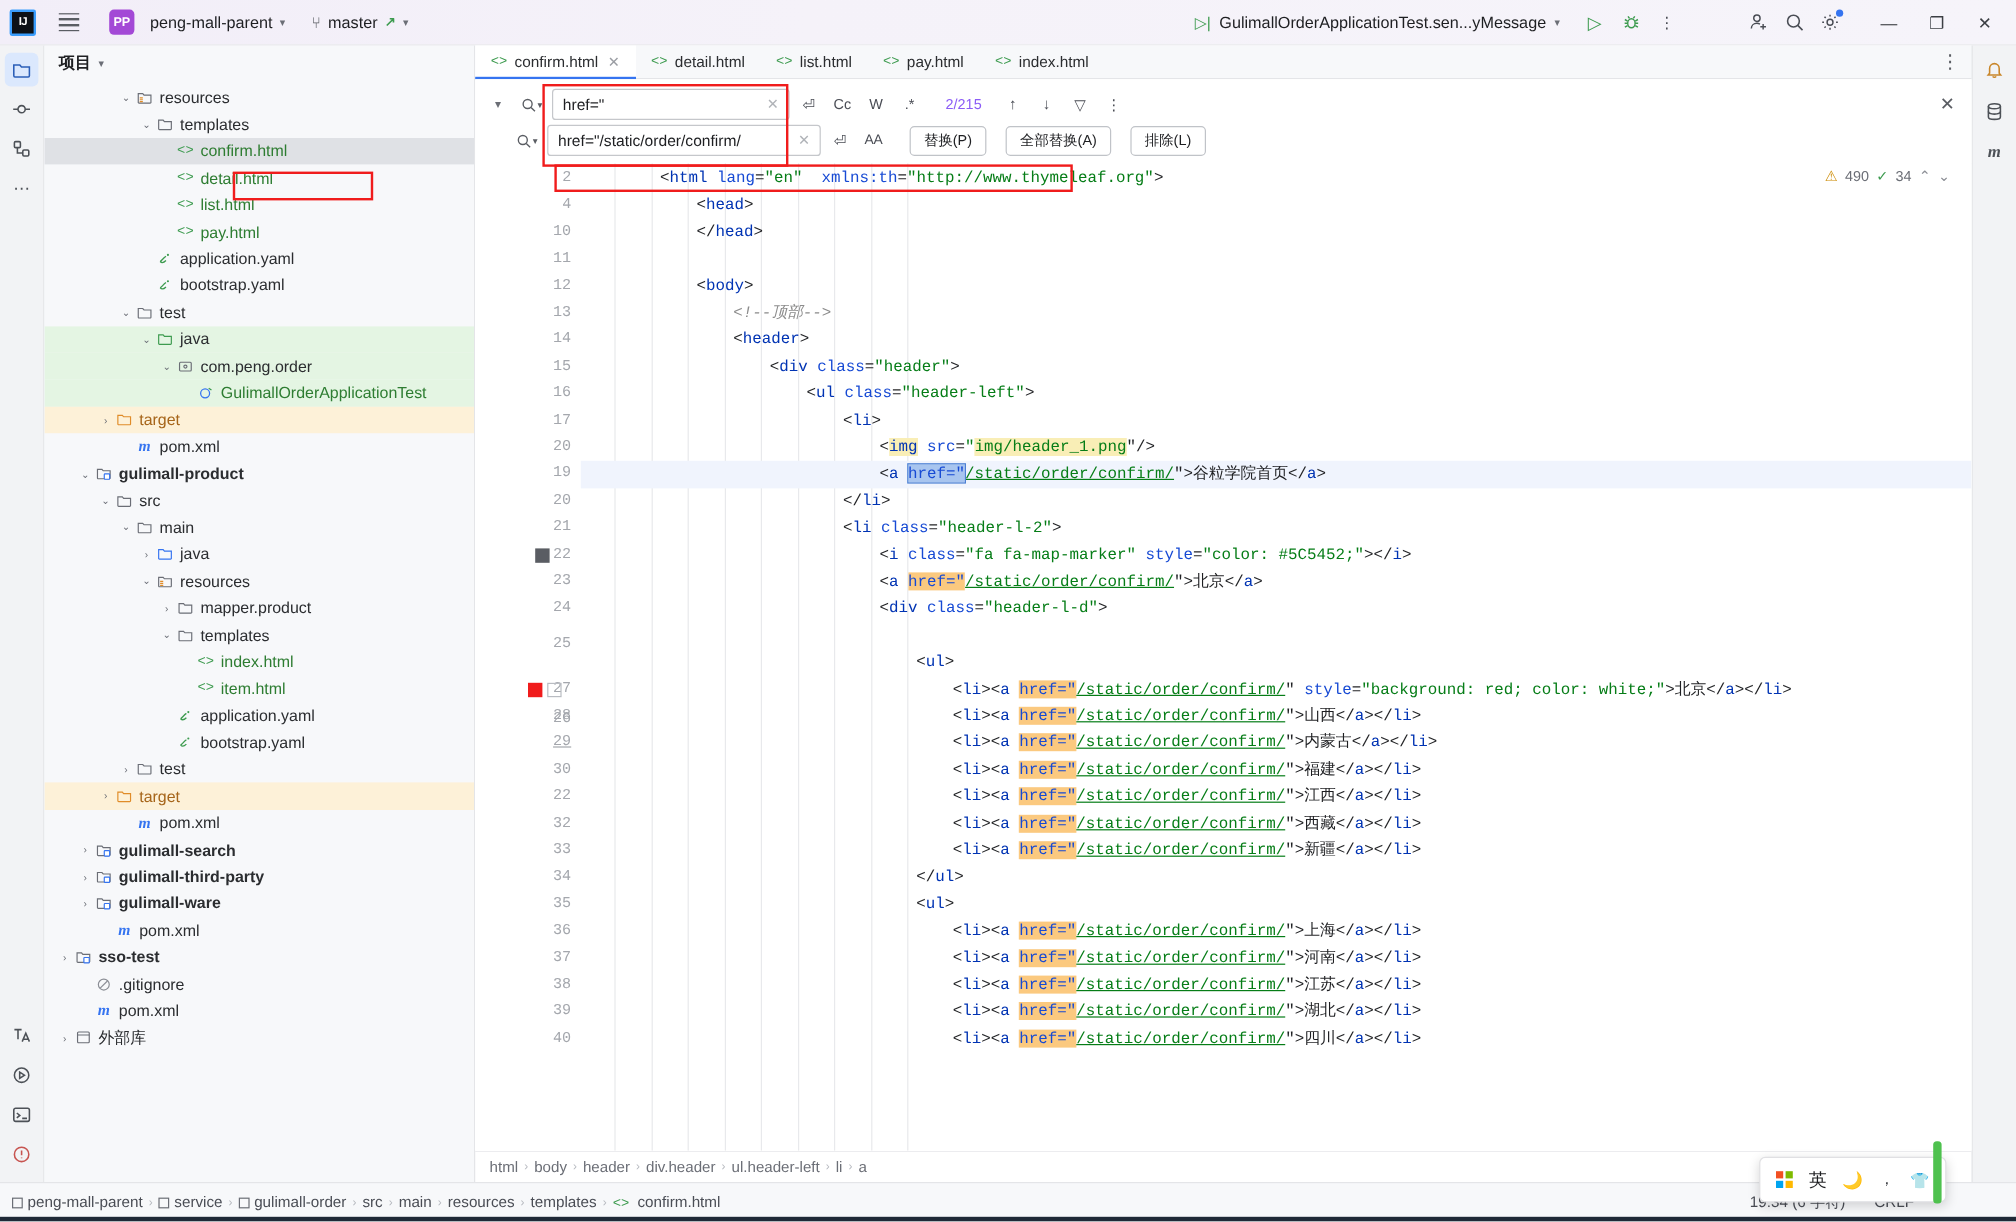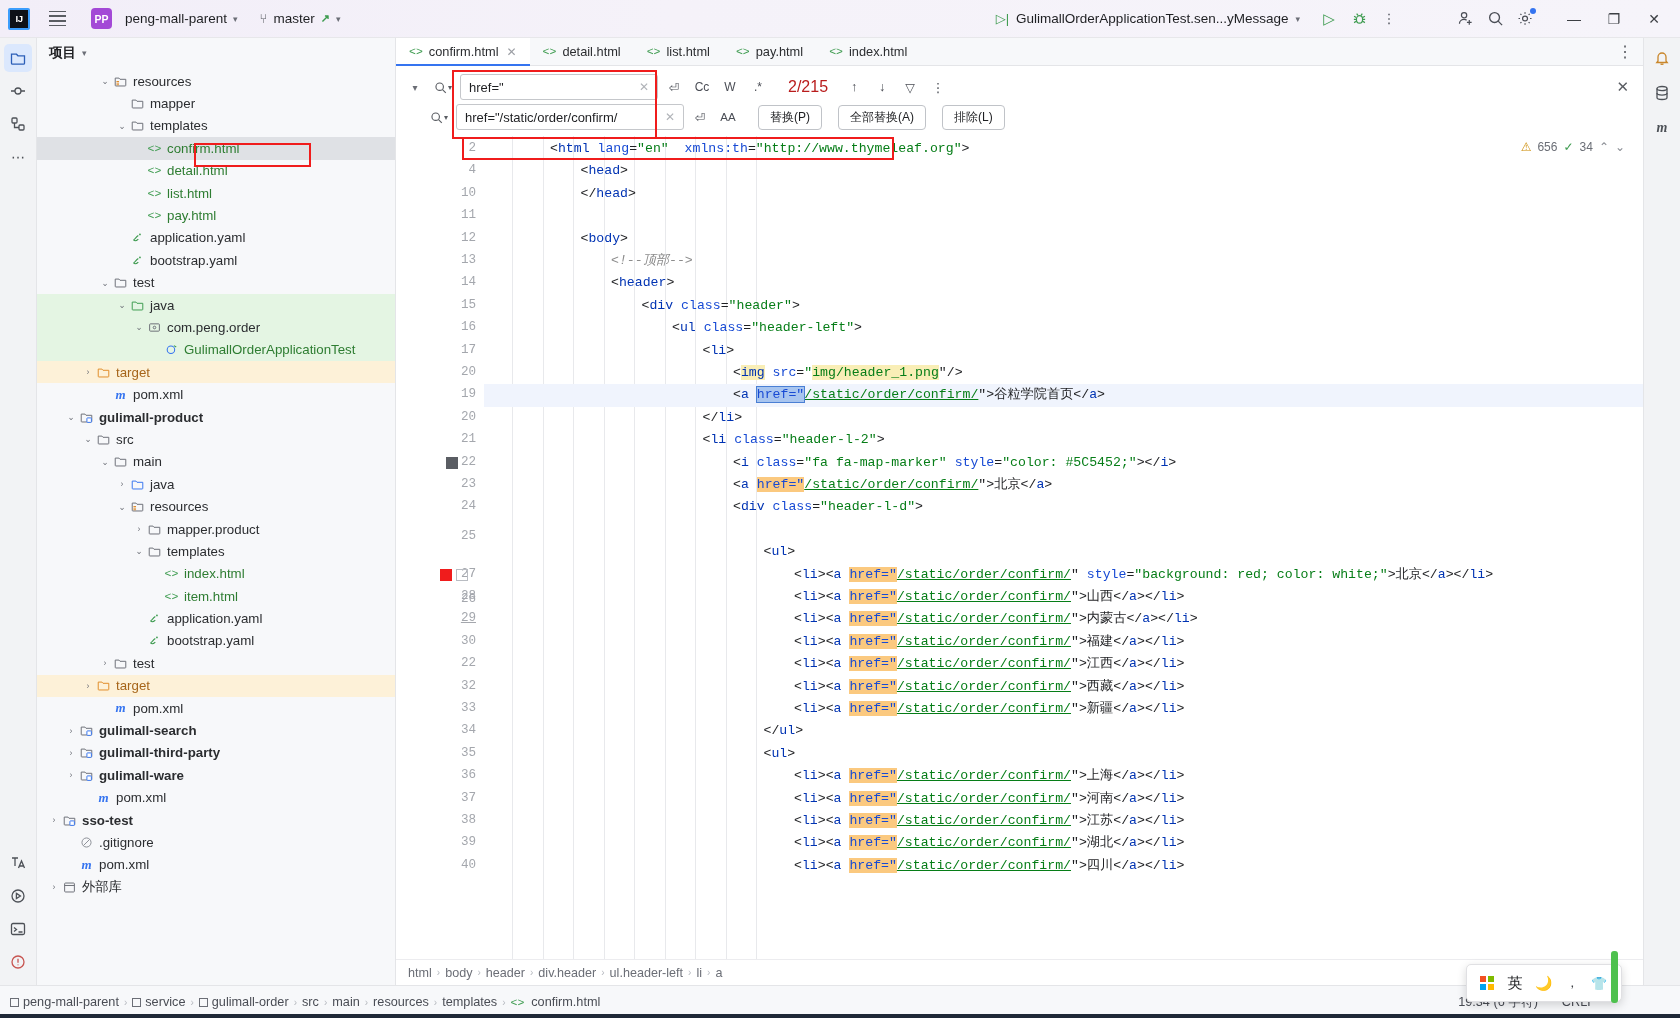--- a/index.html
+++ b/index.html
@@ -95,21 +95,21 @@
   .srch-ico { width:26px; display:flex;align-items:center;justify-content:center;color:#5a5d63;font-size:12px;cursor:pointer;}
   .fld {
     height:26px; border:1px solid #c5c7cb; border-radius:3px; background:#fff;
     display:flex; align-items:center; padding:0 4px 0 8px; font-size:13px; color:#1e1f22;
   }
   .fld.f1 { width:198px; }
   .fld.f2 { width:228px; }
   .fld .val { flex:1; }
   .fld .clr { color:#b0b3b8; padding:0 4px; cursor:pointer; font-size:12px;}
   .fico { width:24px;height:24px;display:flex;align-items:center;justify-content:center;border-radius:4px;cursor:pointer;color:#4a4d55;font-size:12.5px;}
-  .count { font-size:16px; color:#b91c1c; margin:0 10px 0 14px; }
+  .count { font-size:12px; color:#8b5cf6; margin:0 10px 0 14px; }
   .btnr { height:25px; border:1px solid #c0c3c8; border-radius:4px; background:#fff; font-size:12px; padding:0 11px; color:#1e1f22; cursor:pointer; display:flex;align-items:center; }
   .close-find { margin-left:auto; margin-right:14px; font-size:15px; color:#5a5d63; cursor:pointer;}
 
   
   .annot { position:absolute; border:2.5px solid #f01c1c; pointer-events:none; z-index:40; }
 
   
   .code-area { flex:1; position:relative; display:flex; min-height:0; overflow:hidden; background:#fff; }
   .gutter { width: 88px; flex:none; background:#fff; position:relative;}
   .codecol { flex:1; position:relative; font-family:"Liberation Mono", monospace; font-size:13.2px; }
@@ -274,30 +274,20 @@
           <div class="row">
             <span style="width: 61px; flex: 0 0 auto;"></span>
             <span class="tw">⌄</span>
             <span class="ic">
               <svg width="13" height="13" viewBox="0 0 16 16" fill="none" stroke="#6b6e76" stroke-width="1.2">
                 <path d="M1.5 3.8h4.6l1.3 1.5h7.1v7.4a.8.8 0 0 1-.8.8H2.3a.8.8 0 0 1-.8-.8z"></path>
                 <path stroke="#e08c28" d="M3 8h3.2M3 10h3.2M3 12h3.2"></path>
               </svg>
             </span>
             <span class="lbl">resources</span>
-          </div>
-          <div class="row">
-            <span style="width: 78px; flex: 0 0 auto;"></span>
-            <span class="tw"></span>
-            <span class="ic">
-              <svg width="13" height="13" viewBox="0 0 16 16" fill="none" stroke="#6b6e76" stroke-width="1.2">
-                <path d="M1.5 3.8h4.6l1.3 1.5h7.1v7.4a.8.8 0 0 1-.8.8H2.3a.8.8 0 0 1-.8-.8z"></path>
-              </svg>
-            </span>
-            <span class="lbl">mapper</span>
           </div>
           <div class="row">
             <span style="width: 78px; flex: 0 0 auto;"></span>
             <span class="tw">⌄</span>
             <span class="ic">
               <svg width="13" height="13" viewBox="0 0 16 16" fill="none" stroke="#6b6e76" stroke-width="1.2">
                 <path d="M1.5 3.8h4.6l1.3 1.5h7.1v7.4a.8.8 0 0 1-.8.8H2.3a.8.8 0 0 1-.8-.8z"></path>
               </svg>
             </span>
             <span class="lbl">templates</span>
@@ -800,21 +790,21 @@
             <div class="cl" style="top: 606.8px; left: 279.5px;"><span class="punct">&lt;</span><span class="tagname">ul</span><span class="punct">&gt;</span></div>
             <div class="cl" style="top: 629.2px; left: 310px;"><span class="punct">&lt;</span><span class="tagname">li</span><span class="punct">&gt;&lt;</span><span class="tagname">a</span><span class="punct"> </span><span class="attr hl-o">href="</span><span class="str ul">/static/order/confirm/</span><span class="punct">"&gt;</span><span class="txt">上海</span><span class="punct">&lt;/</span><span class="tagname">a</span><span class="punct">&gt;&lt;/</span><span class="tagname">li</span><span class="punct">&gt;</span></div>
             <div class="cl" style="top: 651.6px; left: 310px;"><span class="punct">&lt;</span><span class="tagname">li</span><span class="punct">&gt;&lt;</span><span class="tagname">a</span><span class="punct"> </span><span class="attr hl-o">href="</span><span class="str ul">/static/order/confirm/</span><span class="punct">"&gt;</span><span class="txt">河南</span><span class="punct">&lt;/</span><span class="tagname">a</span><span class="punct">&gt;&lt;/</span><span class="tagname">li</span><span class="punct">&gt;</span></div>
             <div class="cl" style="top: 674px; left: 310px;"><span class="punct">&lt;</span><span class="tagname">li</span><span class="punct">&gt;&lt;</span><span class="tagname">a</span><span class="punct"> </span><span class="attr hl-o">href="</span><span class="str ul">/static/order/confirm/</span><span class="punct">"&gt;</span><span class="txt">江苏</span><span class="punct">&lt;/</span><span class="tagname">a</span><span class="punct">&gt;&lt;/</span><span class="tagname">li</span><span class="punct">&gt;</span></div>
             <div class="cl" style="top: 696.4px; left: 310px;"><span class="punct">&lt;</span><span class="tagname">li</span><span class="punct">&gt;&lt;</span><span class="tagname">a</span><span class="punct"> </span><span class="attr hl-o">href="</span><span class="str ul">/static/order/confirm/</span><span class="punct">"&gt;</span><span class="txt">湖北</span><span class="punct">&lt;/</span><span class="tagname">a</span><span class="punct">&gt;&lt;/</span><span class="tagname">li</span><span class="punct">&gt;</span></div>
             <div class="cl" style="top: 718.8px; left: 310px;"><span class="punct">&lt;</span><span class="tagname">li</span><span class="punct">&gt;&lt;</span><span class="tagname">a</span><span class="punct"> </span><span class="attr hl-o">href="</span><span class="str ul">/static/order/confirm/</span><span class="punct">"&gt;</span><span class="txt">四川</span><span class="punct">&lt;/</span><span class="tagname">a</span><span class="punct">&gt;&lt;/</span><span class="tagname">li</span><span class="punct">&gt;</span></div>
           </div>
 
         <div class="warnbar">
           <span class="w-amber">⚠</span>
-          <span>656</span>
+          <span>490</span>
           <span class="w-green">✓</span>
           <span>34</span>
           <span style="color:#8b8e95;">⌃</span>
             <span style="color:#8b8e95;">⌄</span>
         </div>
 
         <div class="annot" style="left:66px; top:1px; width:432px; height:23px;"></div>
       </div>
 
       <div class="crumbs" id="crumbs">

